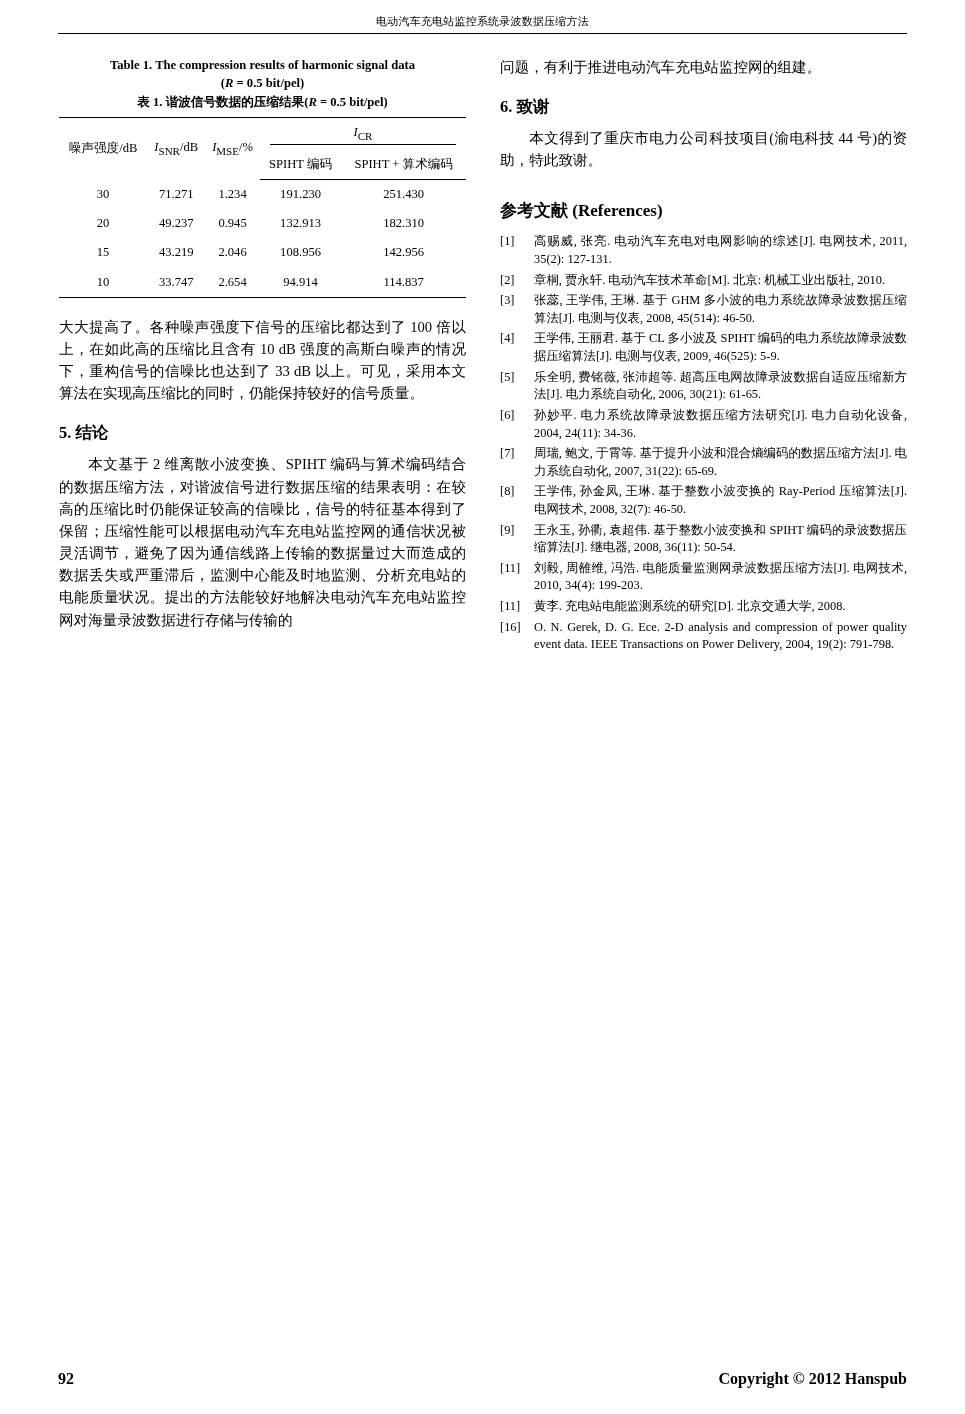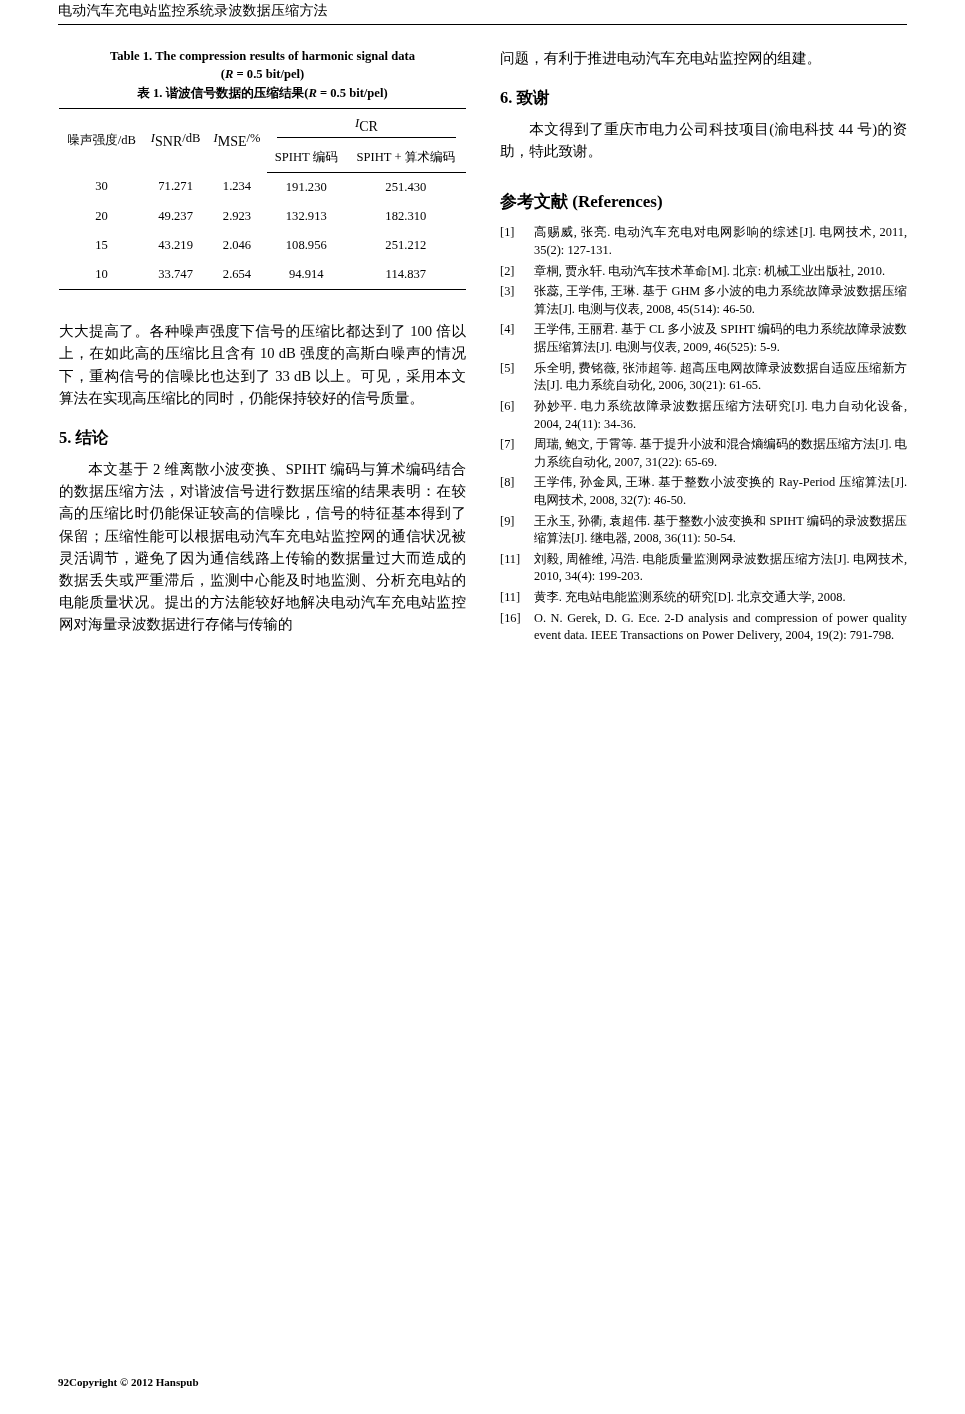--- a/index.html
+++ b/index.html
@@ -16,23 +16,23 @@
   }
   .page {
     position: relative;
     width: 965px;
     height: 1414px;
     box-sizing: border-box;
     padding: 0 58px;
   }
   
   .running-head {
-    text-align: left;
-    font-size: 14px;
-    padding-top: 2px;
+    text-align: center;
+    font-size: 11px;
+    padding-top: 14px;
     letter-spacing: 0.2px;
   }
   .head-rule {
     border-bottom: 1px solid #000;
     margin-top: 4px;
   }
   
   .columns {
     display: flex;
     gap: 34px;
@@ -66,21 +66,21 @@
     padding: 5px 2px;
     text-align: center;
     font-weight: normal;
   }
   .rule-top td { border-top: 1.4px solid #000; }
   .rule-bot td { border-bottom: 1.4px solid #000; }
   .thin-bot td { border-bottom: 0.8px solid #000; }
   .icr-span {
     border-bottom: 0.8px solid #000;
   }
-  sub { font-size: 14px; }
+  sub { font-size: 11px; }
   .it { font-style: italic; }
   
   p.body {
     margin: 0 0 0 0;
     text-indent: 2em;
   }
   p.nobreak {
     margin: 0;
     text-indent: 0;
   }
@@ -111,21 +111,22 @@
     flex: 1;
     text-align: justify;
   }
   
   .footer {
     position: absolute;
     left: 58px;
     right: 58px;
     bottom: 26px;
     display: flex;
-    font-size: 11px;
+    justify-content: space-between;
+    font-size: 16px;
     font-weight: bold;
   }
   .footer .pg { font-family: "Liberation Serif", serif; }
 </style>
 </head>
 <body>
 
 <div class="page">
 
   <div class="running-head">电动汽车充电站监控系统录波数据压缩方法</div>
@@ -160,43 +161,43 @@
           <tr>
             <td>30</td>
             <td>71.271</td>
             <td>1.234</td>
             <td>191.230</td>
             <td>251.430</td>
           </tr>
           <tr>
             <td>20</td>
             <td>49.237</td>
-            <td>2.923</td>
+            <td>0.945</td>
             <td>132.913</td>
             <td>182.310</td>
           </tr>
           <tr>
             <td>15</td>
             <td>43.219</td>
             <td>2.046</td>
             <td>108.956</td>
-            <td>251.212</td>
+            <td>142.956</td>
           </tr>
           <tr class="rule-bot">
             <td>10</td>
             <td>33.747</td>
             <td>2.654</td>
             <td>94.914</td>
             <td>114.837</td>
           </tr>
         </tbody>
           </table>
       </div>
 
-      <p class="nobreak" style="margin-top:30px;">大大提高了。各种噪声强度下信号的压缩比都达到了 100 倍以上，在如此高的压缩比且含有 10 dB 强度的高斯白噪声的情况下，重构信号的信噪比也达到了 33 dB 以上。可见，采用本文算法在实现高压缩比的同时，仍能保持较好的信号质量。</p>
+      <p class="nobreak" style="margin-top:18px;">大大提高了。各种噪声强度下信号的压缩比都达到了 100 倍以上，在如此高的压缩比且含有 10 dB 强度的高斯白噪声的情况下，重构信号的信噪比也达到了 33 dB 以上。可见，采用本文算法在实现高压缩比的同时，仍能保持较好的信号质量。</p>
 
       <h2 class="section">5. 结论</h2>
 
       <p class="body">本文基于 2 维离散小波变换、SPIHT 编码与算术编码结合的数据压缩方法，对谐波信号进行数据压缩的结果表明：在较高的压缩比时仍能保证较高的信噪比，信号的特征基本得到了保留；压缩性能可以根据电动汽车充电站监控网的通信状况被灵活调节，避免了因为通信线路上传输的数据量过大而造成的数据丢失或严重滞后，监测中心能及时地监测、分析充电站的电能质量状况。提出的方法能较好地解决电动汽车充电站监控网对海量录波数据进行存储与传输的</p>
 
     </div>
 
     <div class="col">
 
       <p class="nobreak">问题，有利于推进电动汽车充电站监控网的组建。</p>

